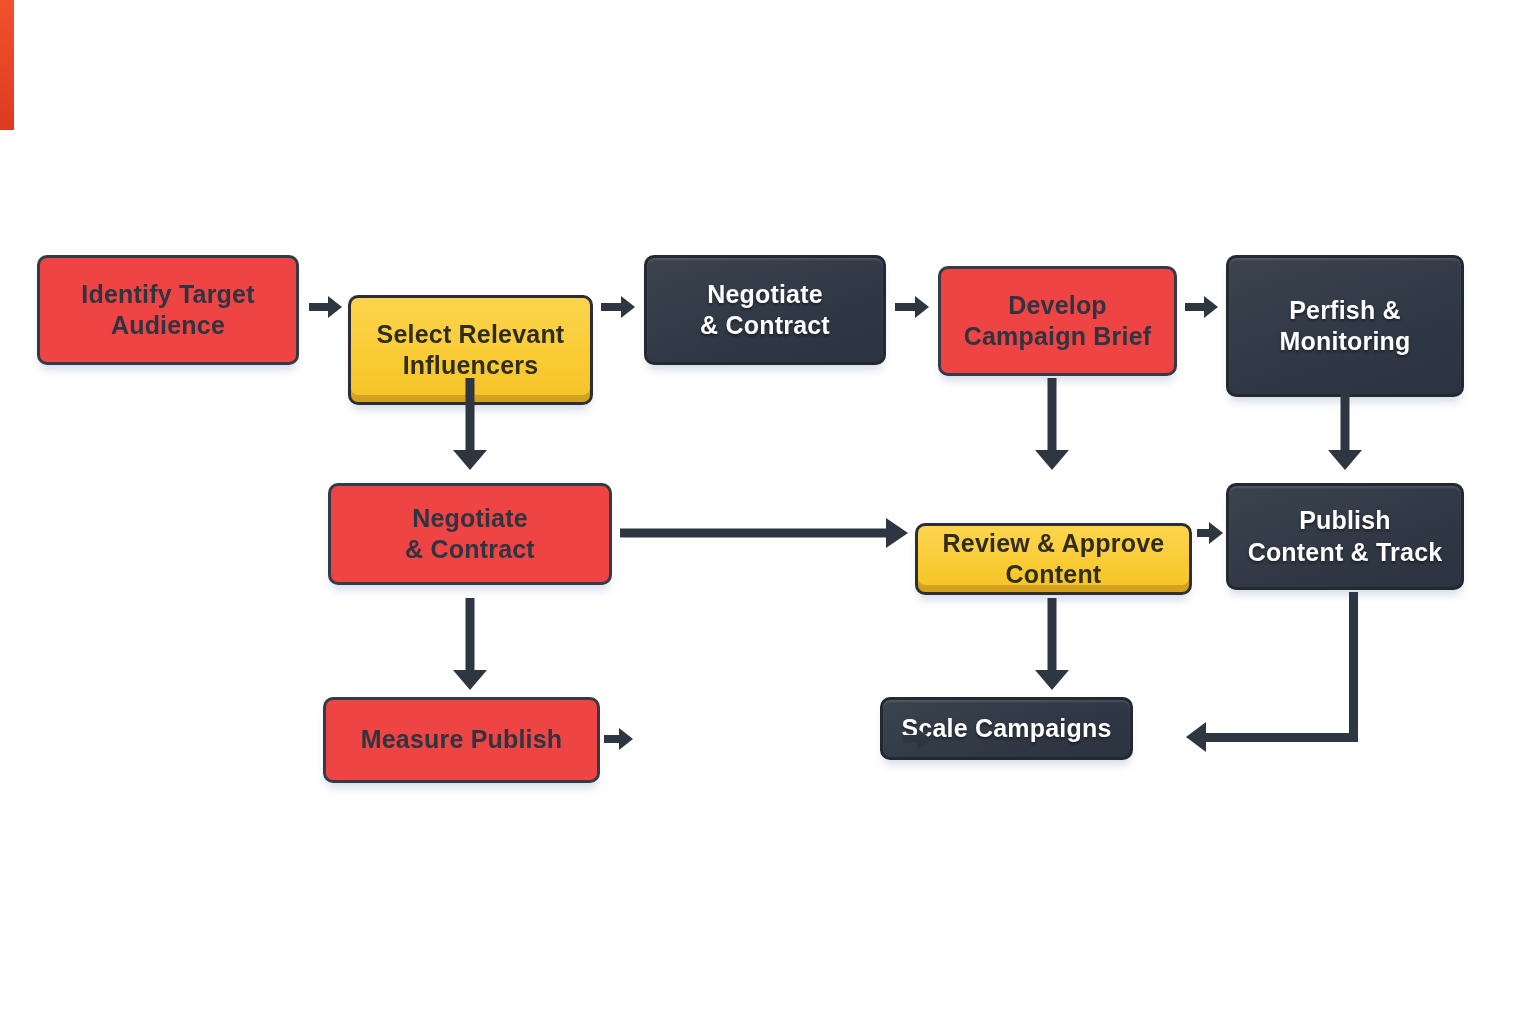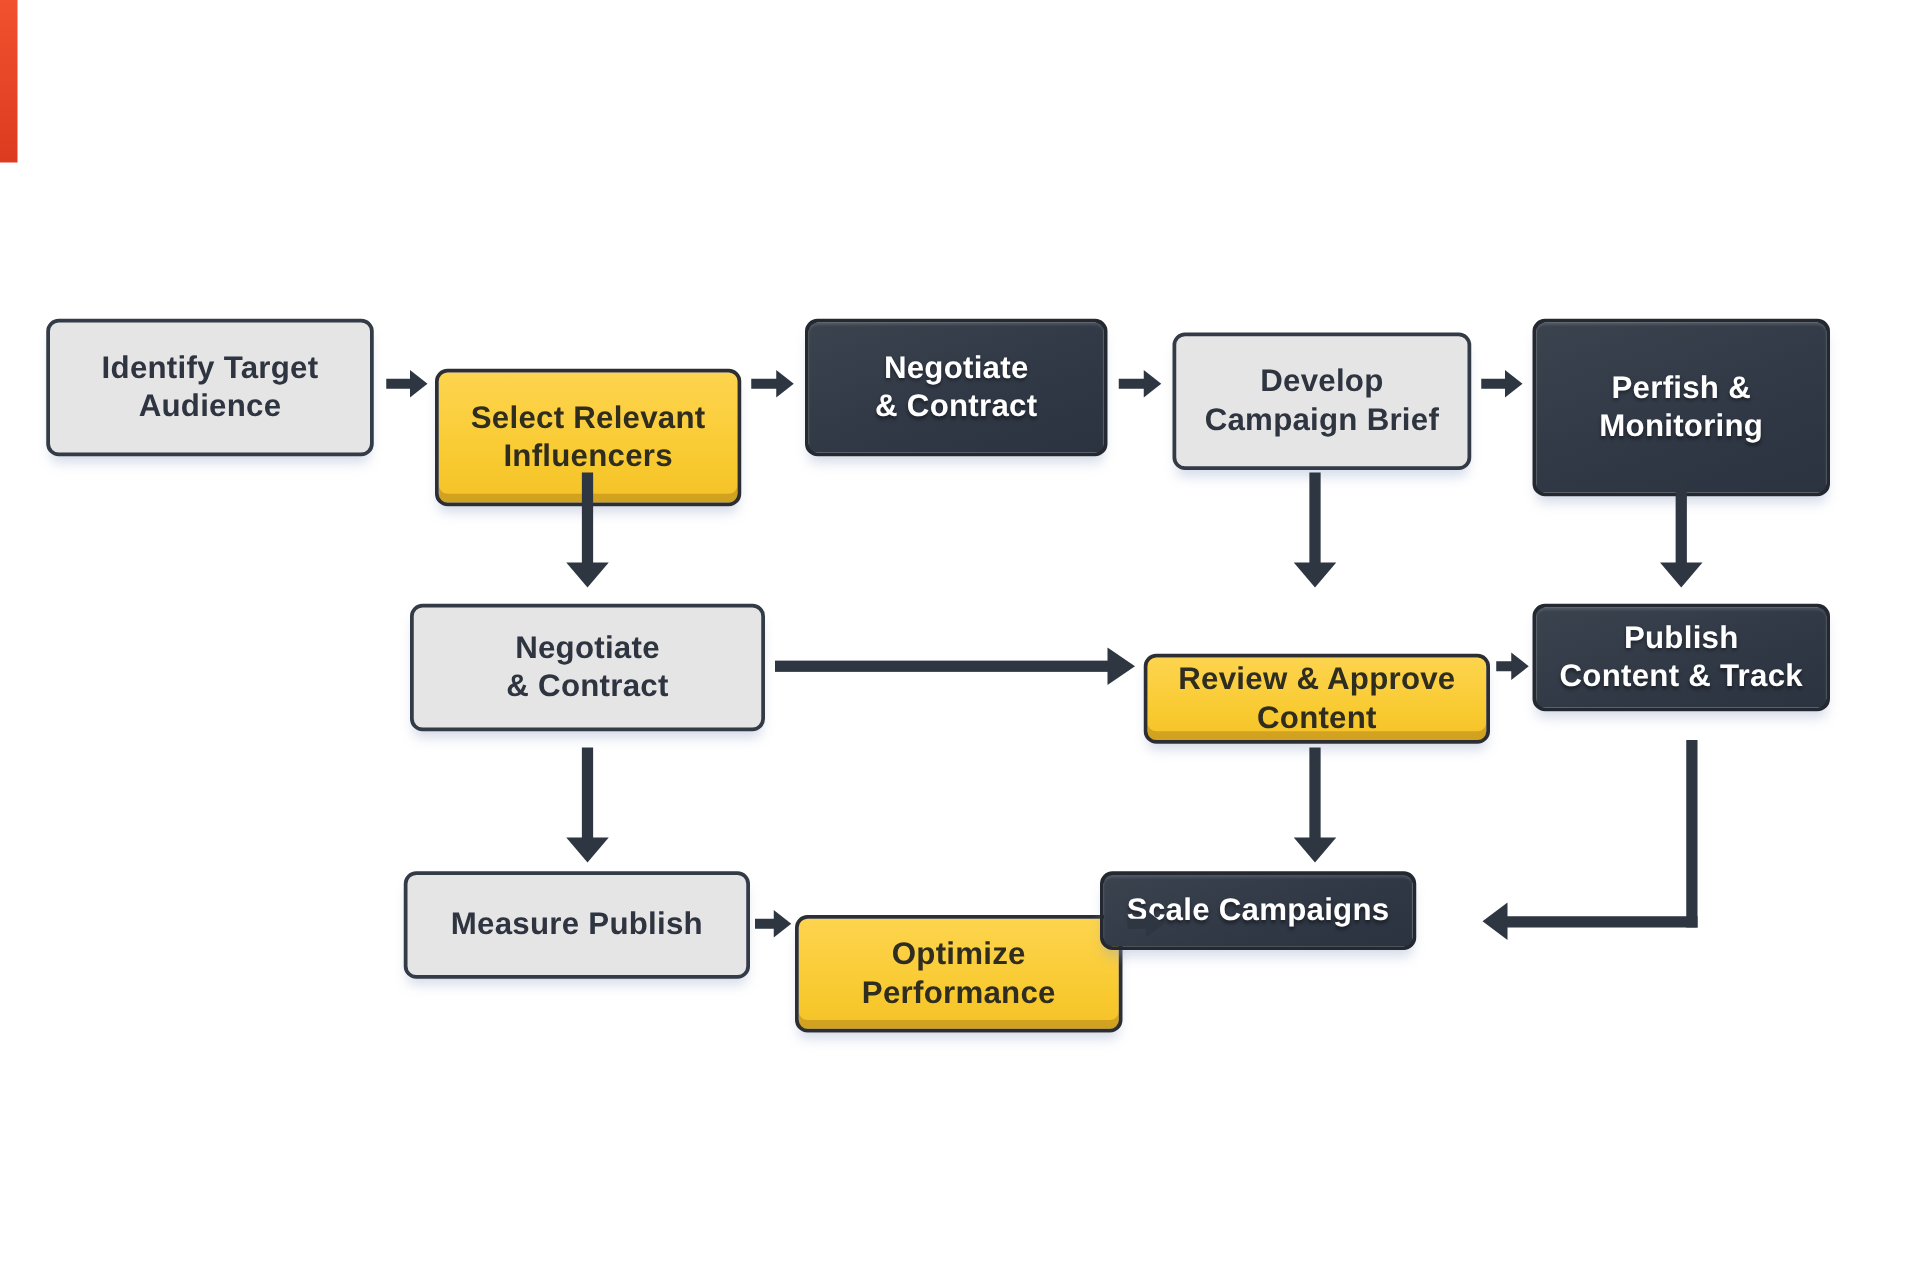--- a/index.html
+++ b/index.html
@@ -6,21 +6,21 @@
   .canvas{
     position:relative;width:1536px;height:1024px;background:#ffffff;
     font-family:"Liberation Sans", sans-serif;overflow:hidden;
   }
   .node{
     position:absolute;display:flex;align-items:center;justify-content:center;
     text-align:center;font-weight:700;font-size:25px;line-height:1.26;
     border-radius:10px;white-space:pre-line;letter-spacing:.2px;box-sizing:border-box;
   }
   .node.white{
-    background:#e5e5e5;border:3px solid #333b47;color:#2e3440;
+    background:#ef4444;border:3px solid #333b47;color:#2e3440;
     box-shadow:0 8px 9px -3px rgba(150,165,200,.38);
   }
   .node.yellow{
     background:linear-gradient(180deg,#fdd44e 0%,#f8c92e 72%,#f3c228 100%);
     border:3px solid #2d2e33;color:#2f2d20;
     box-shadow:inset 0 -7px 0 rgba(176,128,24,.5), 0 8px 9px -3px rgba(150,165,200,.38);
     margin-top:40px;
   }
   .node.dark{
     background:linear-gradient(160deg,#3b434f 0%,#303845 60%,#2c3340 100%);
@@ -72,31 +72,27 @@
   </div>
 
   <div class="node white" style="left:328px;top:483px;width:284px;height:102px">
     <span>Negotiate
 &amp; Contract</span>
   </div>
   <div class="node yellow" style="left:915px;top:483px;width:277px;height:72px">
     <span>Review &amp; Approve
 Content</span>
   </div>
-  <div class="node dark" style="left:1226px;top:483px;width:238px;height:86px">
+  <div class="node dark" style="left:1226px;top:483px;width:238px;height:107px">
     <span>Publish
 Content &amp; Track</span>
   </div>
 
   <div class="node white" style="left:323px;top:697px;width:277px;height:86px">
     <span>Measure Publish</span>
-  </div>
-  <div class="node yellow" style="left:636px;top:692px;width:262px;height:94px">
-    <span>Optimize
-Performance</span>
   </div>
   <div class="node dark" style="left:880px;top:697px;width:253px;height:63px">
     <span>Scale Campaigns</span>
   </div>
 
   <div class="ar" style="left:309px;top:294px;width:33px;height:26px">
     <div class="stem-h"></div>
     <div class="head-r"></div>
   </div>
   <div class="ar" style="left:601px;top:294px;width:34px;height:26px">

